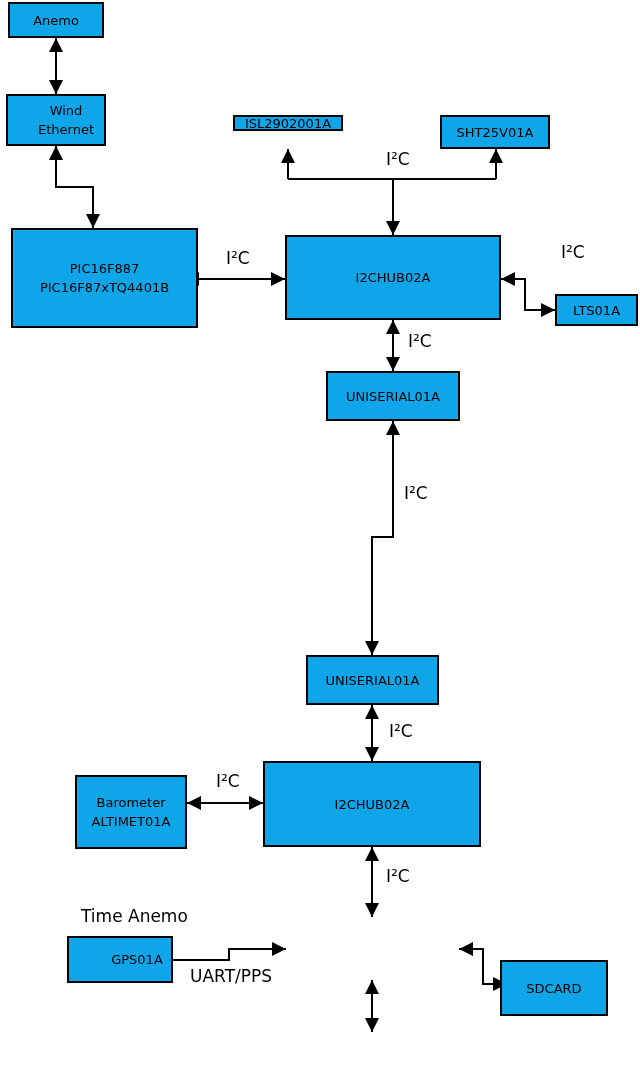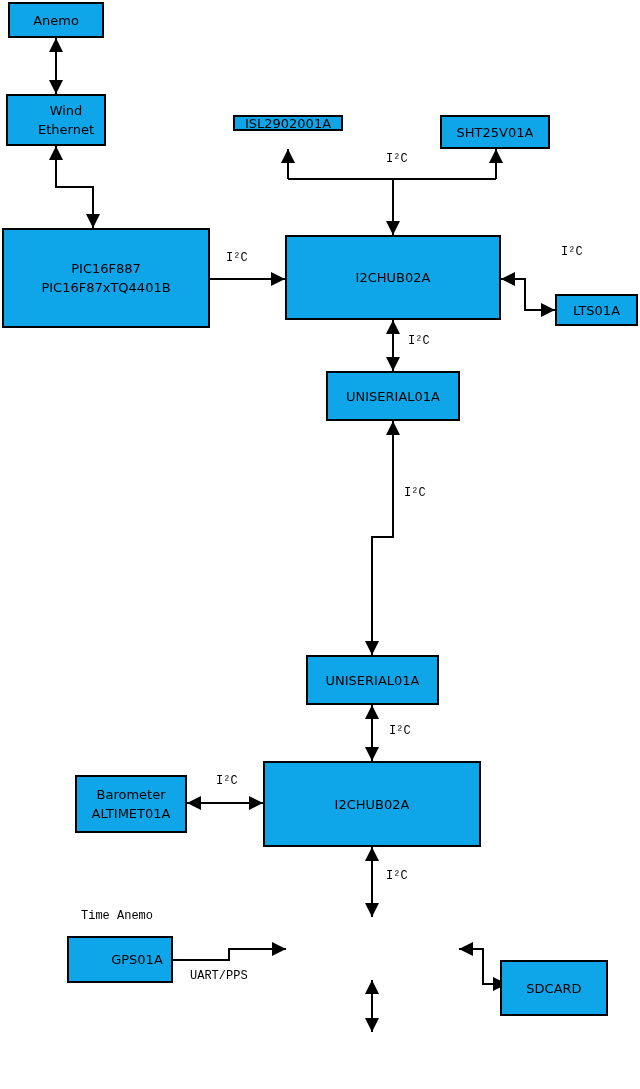--- a/index.html
+++ b/index.html
@@ -21,24 +21,23 @@
     flex-direction:column;
     align-items:center;
     justify-content:center;
     text-align:center;
     font-size:13px;
     line-height:19px;
     white-space:nowrap;
   }
   .elabel {
     position:absolute;
-    font-size:12px;
+    font-size:17px;
     line-height:15px;
     white-space:nowrap;
-    font-family:Liberation Mono, monospace;
   }
   path.wire { stroke:#000; stroke-width:2; fill:none; }
 </style>
 </head>
 <body>
 
 <div id="canvas">
 
   <svg id="wires" viewBox="0 0 640 1089" xmlns="http://www.w3.org/2000/svg">
     <defs>
@@ -79,21 +78,21 @@
 
   <div class="box" style="left:8px; top:2px; width:96px; height:36px;">
     <span>Anemo</span>
   </div>
 
   <div class="box" style="left:6px; top:94px; width:100px; height:52px;padding-left:20px;">
     <span>Wind</span>
     <span>Ethernet</span>
   </div>
 
-  <div class="box" style="left:2px; top:228px; width:208px; height:100px;">
+  <div class="box" style="left:11px; top:228px; width:187px; height:100px;">
     <span>PIC16F887</span>
     <span>PIC16F87xTQ4401B</span>
   </div>
 
   <div class="box" style="left:233px; top:115px; width:110px; height:16px;">
     <span>ISL2902001A</span>
   </div>
 
   <div class="box" style="left:440px; top:115px; width:110px; height:34px;">
     <span>SHT25V01A</span>
@@ -112,21 +111,21 @@
   </div>
 
   <div class="box" style="left:306px; top:655px; width:133px; height:50px;">
     <span>UNISERIAL01A</span>
   </div>
 
   <div class="box" style="left:263px; top:761px; width:218px; height:86px;">
     <span>I2CHUB02A</span>
   </div>
 
-  <div class="box" style="left:75px; top:775px; width:112px; height:58px;">
+  <div class="box" style="left:75px; top:775px; width:112px; height:74px;">
     <span>Barometer</span>
     <span>ALTIMET01A</span>
   </div>
 
   <div class="box" style="left:67px; top:936px; width:106px; height:47px;padding-left:34px;">
     <span>GPS01A</span>
   </div>
 
 
   <div class="box" style="left:500px; top:960px; width:108px; height:56px;">

